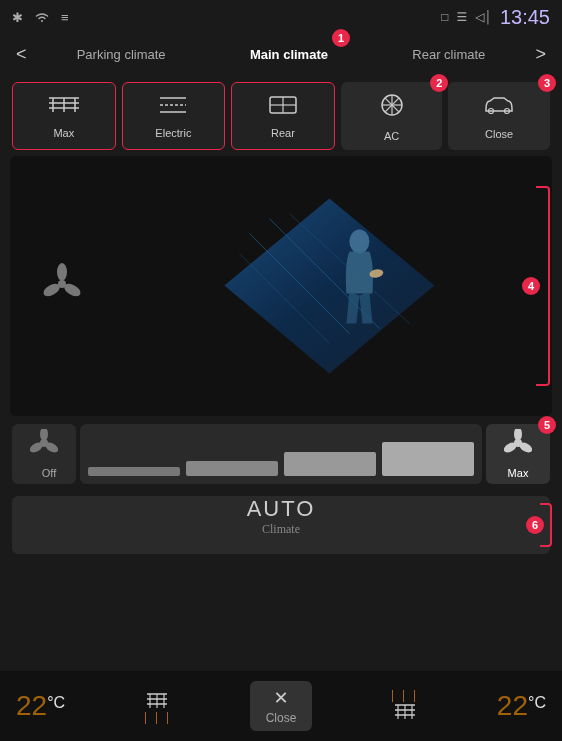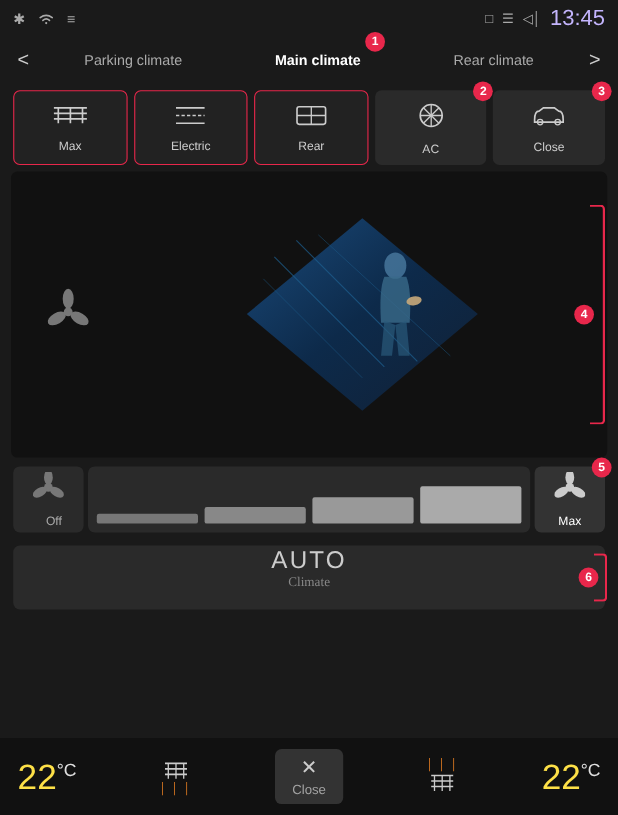--- a/index.html
+++ b/index.html
@@ -208,21 +208,21 @@
       background: #111;
       display: flex;
       align-items: center;
       justify-content: space-between;
       padding: 0 16px;
     }
     .temp-display {
       display: flex;
       align-items: flex-start;
     }
-    .temp-value { font-size: 32px; color: #fde047; font-weight: 300; }
+    .temp-value { font-size: 28px; color: #a16207; font-weight: 300; }
     .temp-unit { font-size: 16px; color: #e0e0e0; margin-top: 4px; }
     .close-btn-bottom {
       display: flex;
       flex-direction: column;
       align-items: center;
       gap: 2px;
       cursor: pointer;
       background: #333;
       padding: 6px 16px;
       border-radius: 6px;

